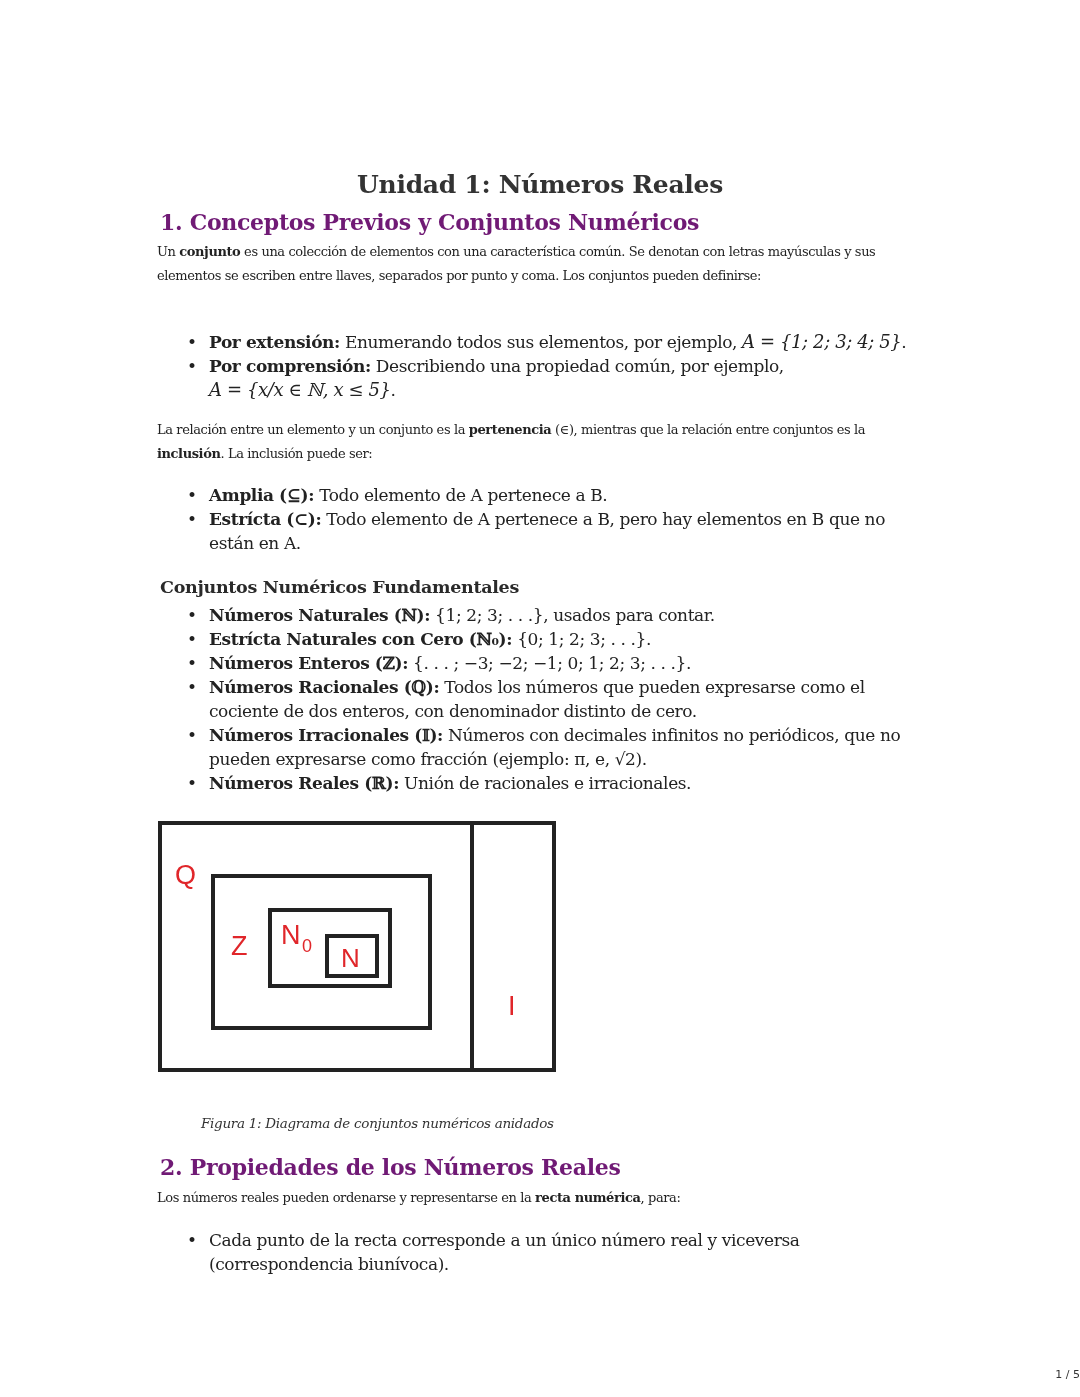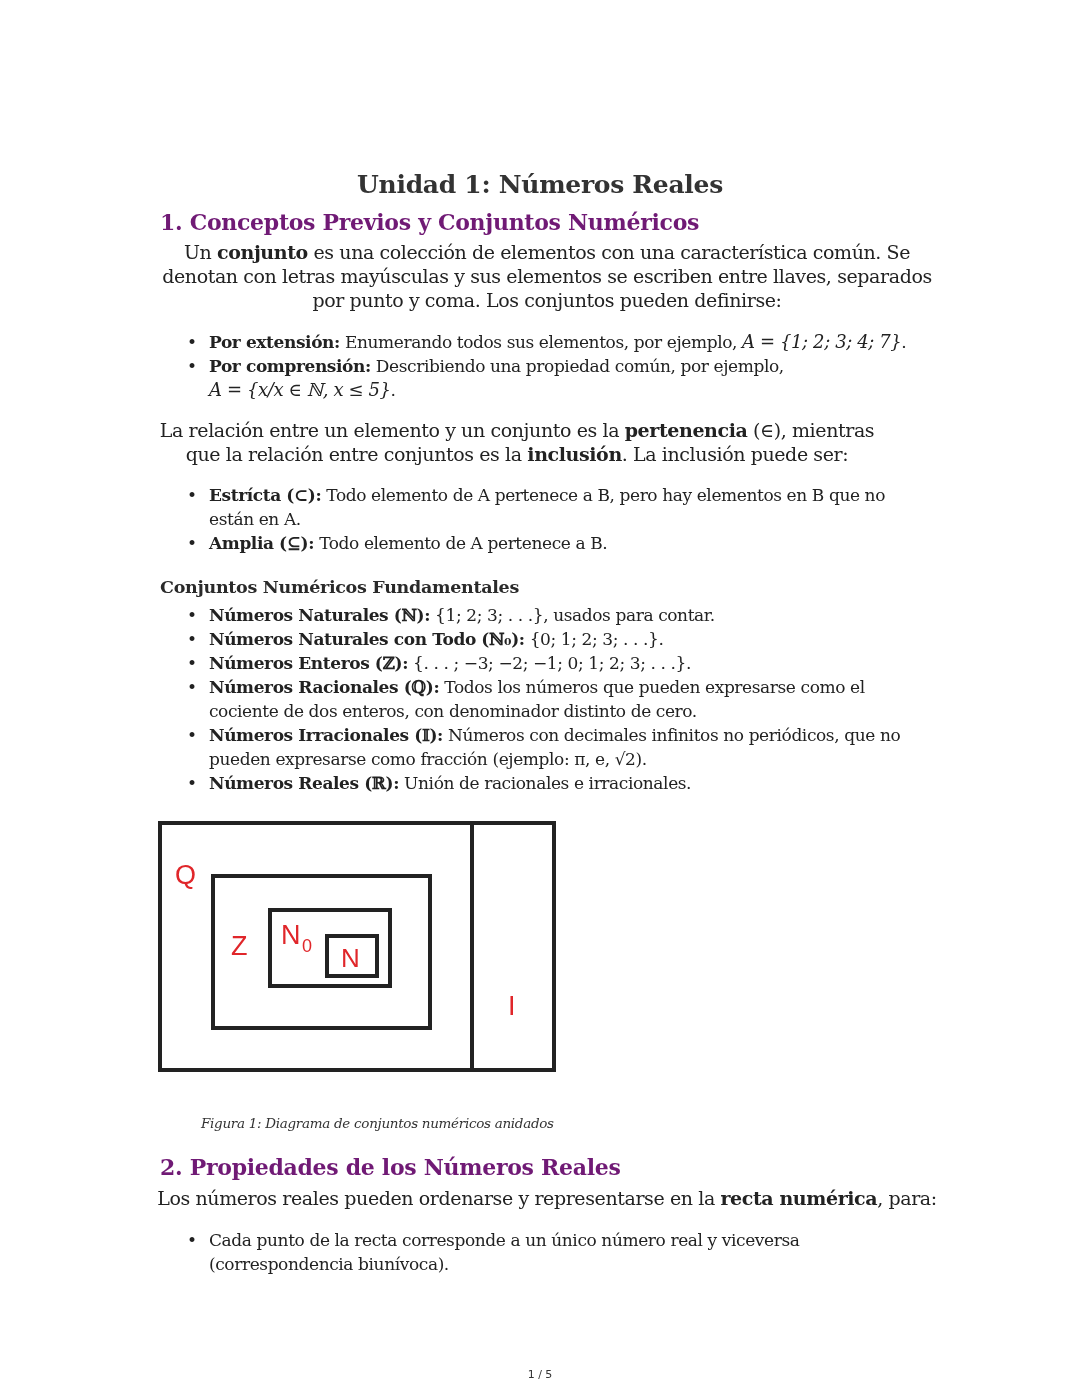--- a/index.html
+++ b/index.html
@@ -3,69 +3,69 @@
 <meta charset="utf-8">
 <style>
   html, body { margin:0; padding:0; background:#ffffff; }
   body { width:1080px; height:1397px; position:relative; overflow:hidden;
          font-family:"DejaVu Serif", serif; color:#222; }
   .page { position:absolute; left:0; top:12px; width:1080px; height:1397px; }
   .title { position:absolute; left:0; width:1080px; top:158px; text-align:center;
            font-size:25px; font-weight:bold; color:#333; letter-spacing:-0.3px; }
   .h2 { position:absolute; left:160px; font-size:22px; font-weight:bold; color:#701a75; letter-spacing:-0.3px; }
   .h3 { position:absolute; left:160px; font-size:17.5px; font-weight:bold; color:#2a2a2a; letter-spacing:-0.3px; }
-  .para { position:absolute; left:157px; width:780px; font-size:19px; line-height:24px; letter-spacing:-0.4px;text-align:center; }
+  .para { position:absolute; left:157px; width:780px; font-size:13px; line-height:24px; letter-spacing:-0.4px; }
   ul.list { position:absolute; left:157px; width:770px; margin:0; padding:0 0 0 52px; list-style:none;
             font-size:17px; line-height:24px; letter-spacing:-0.4px; }
   ul.list li { position:relative; }
   ul.list li::before { content:"•"; position:absolute; left:-22px; top:0; font-size:17px; }
   b { font-weight:bold; }
   .math { font-family:"DejaVu Serif", serif; font-style:italic; font-size:18px; }
   .diagram { position:absolute; left:157px; top:808px; width:400px; height:253px; }
   .caption { position:absolute; left:157px; top:1103px; font-size:13.5px; font-style:italic; color:#333; letter-spacing:-0.3px;margin-left:44px; }
-  .pagenum { position:absolute; left:0; width:1080px; top:1356px; text-align:center; font-size:11px;
+  .pagenum { position:absolute; left:0; width:1080px; top:1356px; text-align:right; font-size:11px;
              font-family:"DejaVu Sans", sans-serif; color:#333; }
 </style>
 </head>
 <body>
 
 <div class="page">
 
   <div class="title">Unidad 1: Números Reales</div>
 
   <div class="h2" style="top:197px;">1. Conceptos Previos y Conjuntos Numéricos</div>
 
   <div class="para" style="top:228px;">
     <span>Un </span><b>conjunto</b><span> es una colección de elementos con una característica común. Se denotan con letras mayúsculas y sus elementos se escriben entre llaves, separados por punto y coma. Los conjuntos pueden definirse:</span>
   </div>
 
   <ul class="list" style="top:318px;">
     <li>
-      <b>Por extensión:</b><span> Enumerando todos sus elementos, por ejemplo, </span><span class="math">A = {1; 2; 3; 4; 7}</span><span>.</span>
+      <b>Por extensión:</b><span> Enumerando todos sus elementos, por ejemplo, </span><span class="math">A = {1; 2; 3; 4; 5}</span><span>.</span>
     </li>
     <li>
       <b>Por comprensión:</b><span> Describiendo una propiedad común, por ejemplo,</span><br>
       <span class="math">A = {x/x ∈ ℕ, x ≤ 5}</span><span>.</span>
     </li>
   </ul>
 
   <div class="para" style="top:406px; width:720px;">
     <span>La relación entre un elemento y un conjunto es la </span><b>pertenencia</b><span> (∈), mientras que la relación entre conjuntos es la </span><b>inclusión</b><span>. La inclusión puede ser:</span>
   </div>
 
   <ul class="list" style="top:471px; width:700px;">
+    <li><b>Amplia (⊆):</b><span> Todo elemento de A pertenece a B.</span></li>
     <li><b>Estrícta (⊂):</b><span> Todo elemento de A pertenece a B, pero hay elementos en B que no están en A.</span></li>
-    <li><b>Amplia (⊆):</b><span> Todo elemento de A pertenece a B.</span></li>
   </ul>
 
   <div class="h3" style="top:565px;">Conjuntos Numéricos Fundamentales</div>
 
   <ul class="list" style="top:591px; width:710px;">
     <li><b>Números Naturales (ℕ):</b><span> {1; 2; 3; . . .}, usados para contar.</span></li>
-    <li><b>Números Naturales con Todo (ℕ₀):</b><span> {0; 1; 2; 3; . . .}.</span></li>
+    <li><b>Estrícta Naturales con Cero (ℕ₀):</b><span> {0; 1; 2; 3; . . .}.</span></li>
     <li><b>Números Enteros (ℤ):</b><span> {. . . ; −3; −2; −1; 0; 1; 2; 3; . . .}.</span></li>
     <li><b>Números Racionales (ℚ):</b><span> Todos los números que pueden expresarse como el cociente de dos enteros, con denominador distinto de cero.</span></li>
     <li><b>Números Irracionales (𝕀):</b><span> Números con decimales infinitos no periódicos, que no pueden expresarse como fracción (ejemplo: π, e, √2).</span></li>
     <li><b>Números Reales (ℝ):</b><span> Unión de racionales e irracionales.</span></li>
   </ul>
 
   <div class="diagram">
     <svg width="400" height="253" viewBox="0 0 400 253">
       <rect x="3" y="3" width="394" height="247" fill="#fff" stroke="#222" stroke-width="4"></rect>
       <line x1="315" y1="3" x2="315" y2="250" stroke="#222" stroke-width="4"></line>

